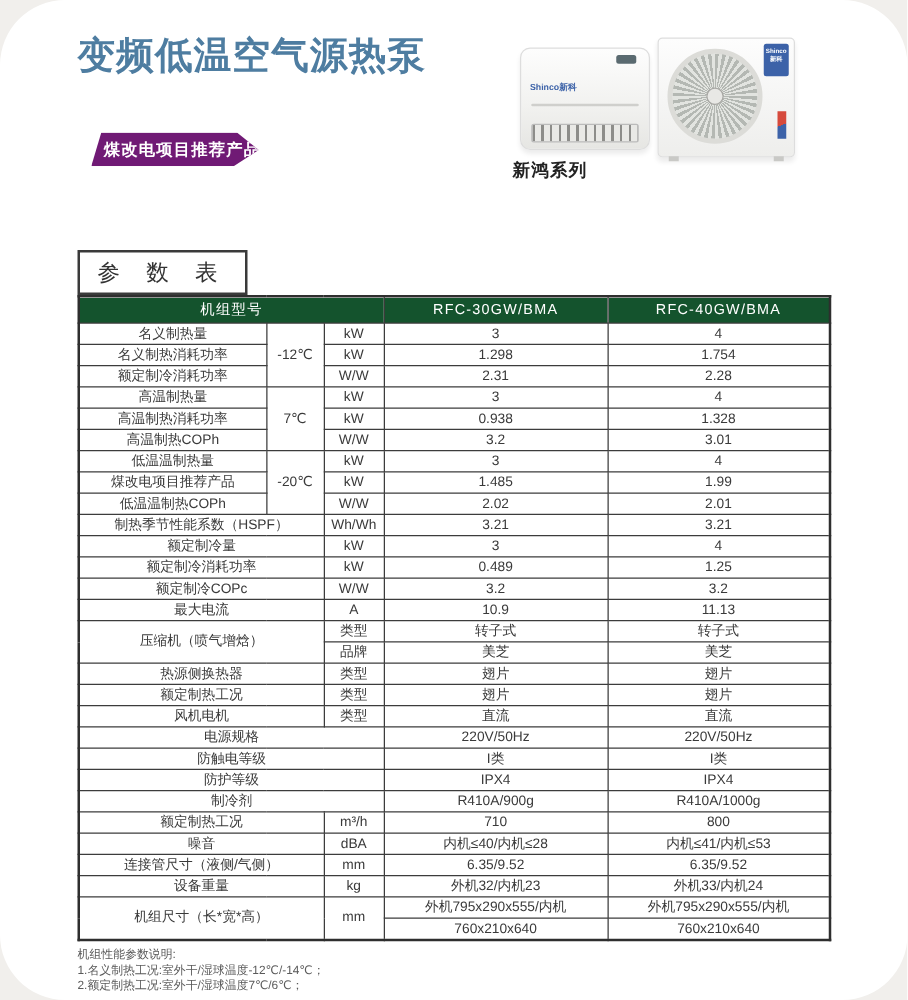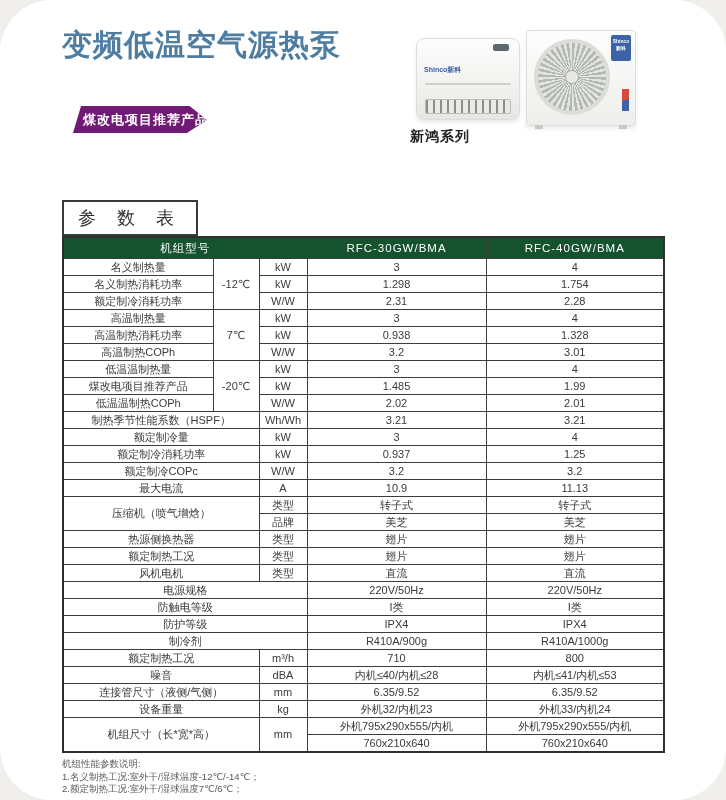--- a/index.html
+++ b/index.html
@@ -178,21 +178,21 @@
           </tr>
           <tr>
             <td colspan="2">额定制冷量</td>
             <td>kW</td>
             <td>3</td>
             <td>4</td>
           </tr>
           <tr>
             <td colspan="2">额定制冷消耗功率</td>
             <td>kW</td>
-            <td>0.937</td>
+            <td>0.489</td>
             <td>1.25</td>
           </tr>
           <tr>
             <td colspan="2">额定制冷COPc</td>
             <td>W/W</td>
             <td>3.2</td>
             <td>3.2</td>
           </tr>
           <tr>
             <td colspan="2">最大电流</td>

